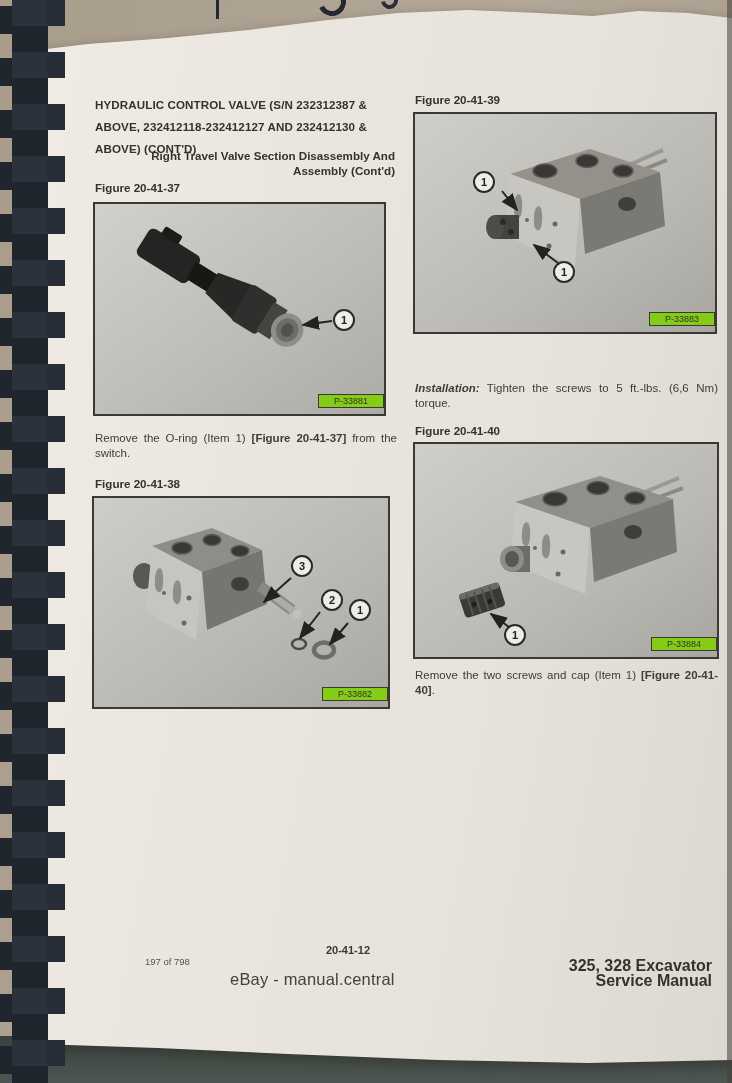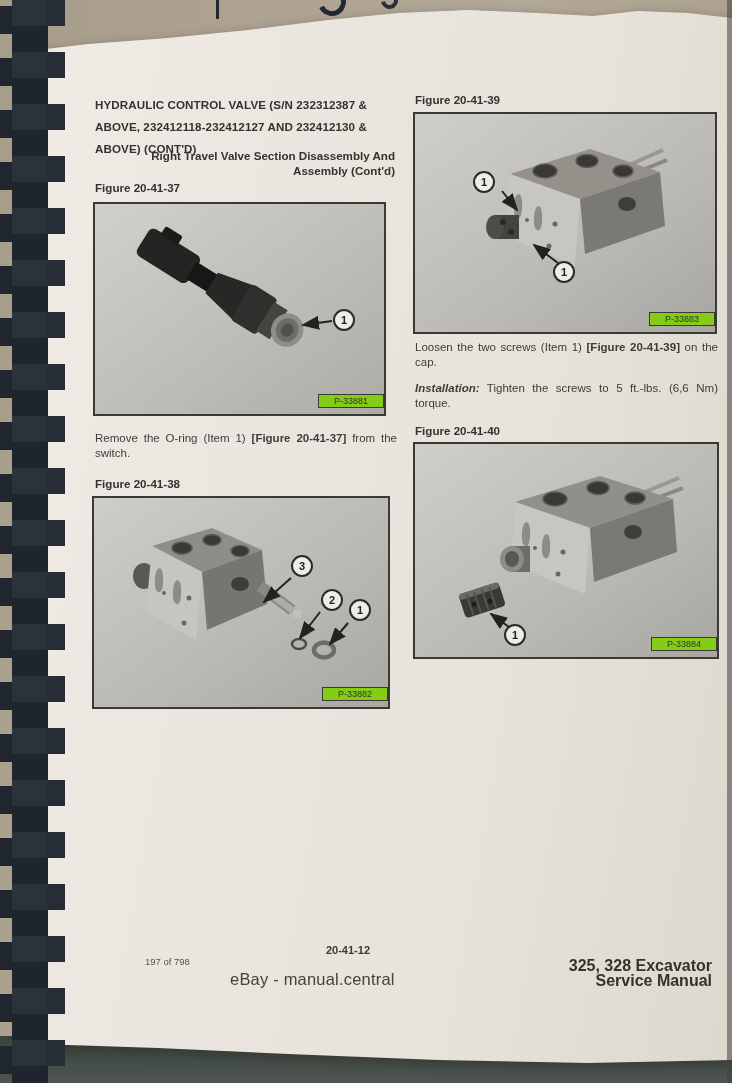--- a/index.html
+++ b/index.html
@@ -203,23 +203,20 @@
       </svg>
       <div class="callout" style="left:58px;top:57px;">
         <span>1</span>
       </div>
       <div class="callout" style="left:138px;top:147px;">
         <span>1</span>
       </div>
       <div class="photo-id">P-33883</div>
     </div>
 
-    <div class="abs body-text" style="left:377px;top:340px;width:303px;">
-      <span>Loosen the two screws (Item 1) </span><span class="b">[Figure 20-41-39]</span><span> on the cap.</span>
-    </div>
     <div class="abs body-text" style="left:377px;top:381px;width:303px;">
       <span class="bi">Installation:</span><span> Tighten the screws to 5 ft.-lbs. (6,6 Nm) torque.</span>
     </div>
 
     <div class="abs fig-label" style="left:377px;top:424px;">Figure 20-41-40</div>
     <div class="figure" style="left:375px;top:442px;width:306px;height:217px;">
       <svg viewBox="0 0 302 213" preserveAspectRatio="none">
         <defs>
           <linearGradient id="g40" x1="0" y1="0" x2="1" y2="1">
             <stop offset="0" stop-color="#d0cec9"></stop>
@@ -259,20 +256,23 @@
               <circle cx="74" cy="160" r="2.5" fill="#1e1d1b"></circle>
         </g>
         <line x1="94" y1="183" x2="76" y2="170" stroke="#23221f" stroke-width="2" marker-end="url(#a40)"></line>
       </svg>
       <div class="callout" style="left:89px;top:180px;">
         <span>1</span>
       </div>
       <div class="photo-id">P-33884</div>
     </div>
 
+    <div class="abs body-text" style="left:377px;top:668px;width:303px;">
+      <span>Remove the two screws and cap (Item 1) </span><span class="b">[Figure 20-41-40]</span><span>.</span>
+    </div>
 
     <div class="abs manual-title" style="right:20px;top:930px;">
       <div>325, 328 Excavator</div>
       <div>Service Manual</div>
     </div>
     <div class="abs page-code" style="left:240px;top:944px;">20-41-12</div>
     <div class="abs sheet-number" style="left:107px;top:956px;">197 of 798</div>
     <div class="abs watermark" style="left:192px;top:970px;">eBay - manual.central</div>
 
   </div>

